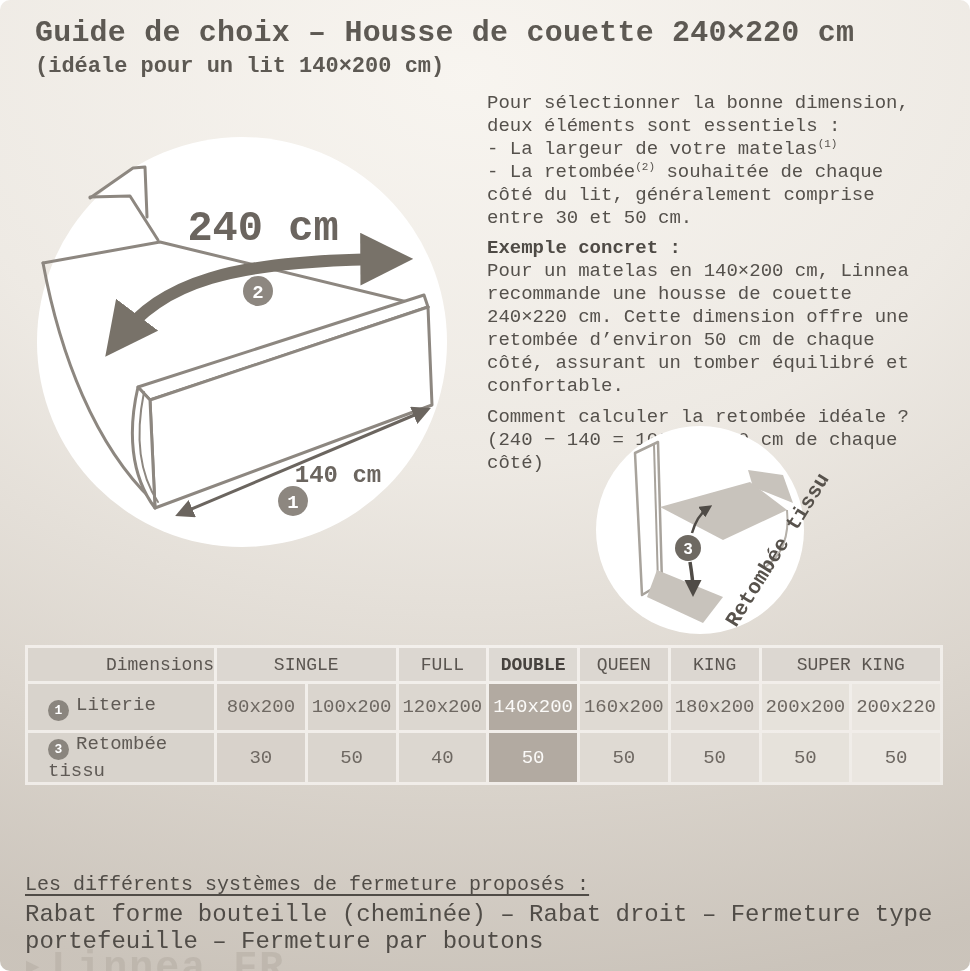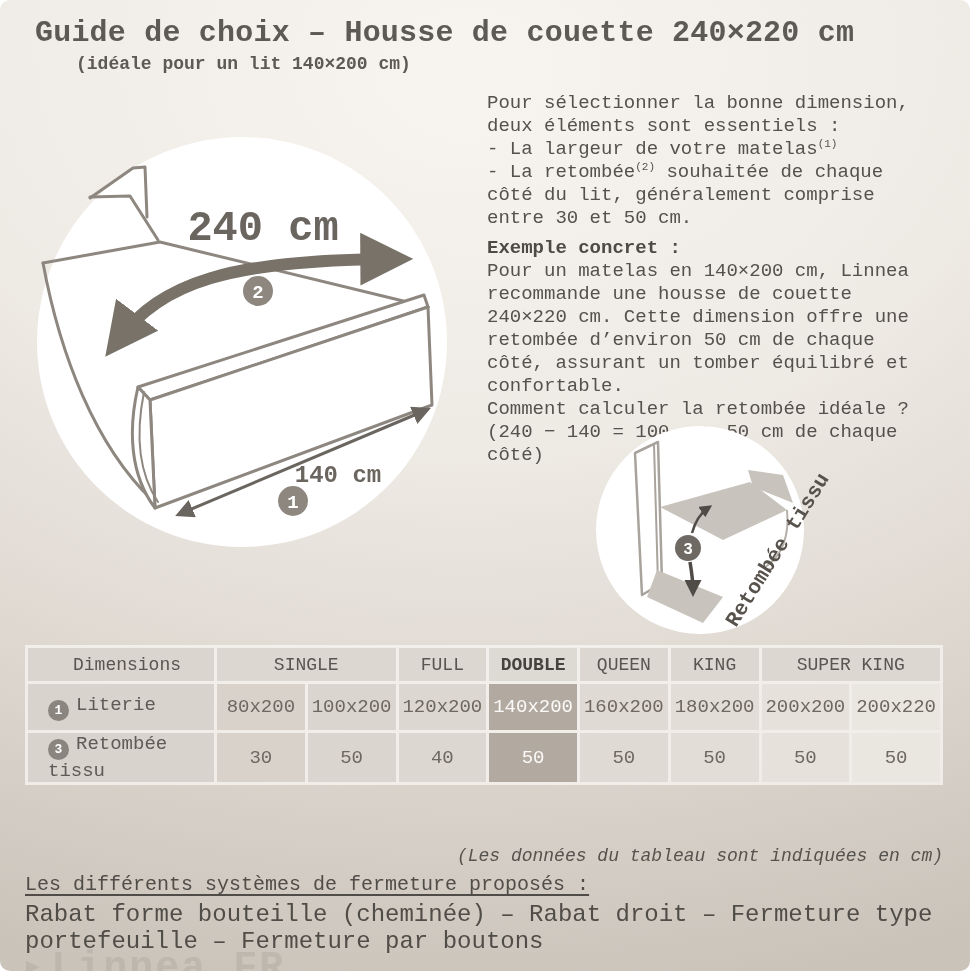--- a/index.html
+++ b/index.html
@@ -8,38 +8,38 @@
     position:relative; width:970px; height:971px; overflow:hidden;
     font-family:Liberation Mono, monospace;
     background:
       radial-gradient(130% 95% at 48% 8%, rgba(248,245,240,0.95) 0%, rgba(238,234,228,0.9) 42%, rgba(219,213,205,0.9) 74%, rgba(202,195,186,0.95) 100%),
       linear-gradient(180deg,#f3f0eb 0%, #e4dfd8 55%, #d2ccc4 100%);
     color:#57534e;
     border-radius:10px;
   }
   
   .title { position:absolute; left:35px; top:16px; font-size:30px; font-weight:bold; color:#5d5953; letter-spacing:0.2px; }
-  .subtitle { position:absolute; left:35px; top:54px; font-size:18px; font-weight:bold; color:#5d5953;margin-left:41px; }
+  .subtitle { position:absolute; left:35px; top:54px; font-size:22px; font-weight:bold; color:#5d5953; }
 
   
   .textcol { position:absolute; left:487px; top:92px; width:452px; font-size:19px; line-height:23px; color:#55514c; }
   .textcol sup { font-size:11px; line-height:0; }
   .example-heading { font-weight:bold; margin-top:7px; color:#4e4a45; }
-  .q { margin-top:0; }
+  .q { margin-top:8px; }
 
   
   .diagram-main { position:absolute; left:30px; top:130px; }
   .diagram-inset { position:absolute; left:580px; top:412px; }
 
   
   .tablewrap { position:absolute; left:25px; top:645px; width:918px; background:rgba(248,246,243,0.75); }
   table { border-collapse:separate; border-spacing:3px; table-layout:fixed; width:918px; }
   col.lab { width:186px; }
   th { height:33px; font-size:18px; font-weight:normal; color:#5a5550; background:#dcd7d1; text-align:center; }
-  th.first { text-align:center; padding-left:12px; background:#dad5ce; }
+  th.first { text-align:right; padding-left:12px; background:#dad5ce; }
   th.hl { font-weight:bold; color:#46423e; background:#ddd9d3; }
   td { height:46px; font-size:19px; color:#6e6862; text-align:center; }
   td.lab { text-align:left; padding-left:20px; color:#5f5a55; background:#d8d3cc; font-size:19px; }
   td.c0{background:#d8d2cb} td.c1{background:#dad5ce} td.c2{background:#dcd7d0}
   td.c3{background:#b2aaa1; color:#fbfaf8;}
   td.c4{background:#dfdad3} td.c5{background:#e2ddd7} td.c6{background:#e6e2db} td.c7{background:#eae6e0}
   .badge { display:inline-flex; align-items:center; justify-content:center; width:21px; height:21px; border-radius:50%;
            background:#8a857e; color:#fff; font-size:13px; font-weight:bold; margin-right:7px; vertical-align:-4px; }
 
   
@@ -165,19 +165,18 @@
           <td class="c3">50</td>
           <td class="c4">50</td>
           <td class="c5">50</td>
           <td class="c6">50</td>
           <td class="c7">50</td>
         </tr>
       </tbody>
     </table>
   </div>
 
-  <div class="note">(Les données du tableau sont indiquées en cm)</div>
   <div class="closures-heading">Les différents systèmes de fermeture proposés :</div>
   <div class="closures-list">Rabat forme bouteille (cheminée) – Rabat droit – Fermeture type portefeuille – Fermeture par boutons</div>
 
   <div class="watermark"><span class="tri">▶</span><span>Linnea.FR</span></div>
 
 </div>
 
 </body></html>

